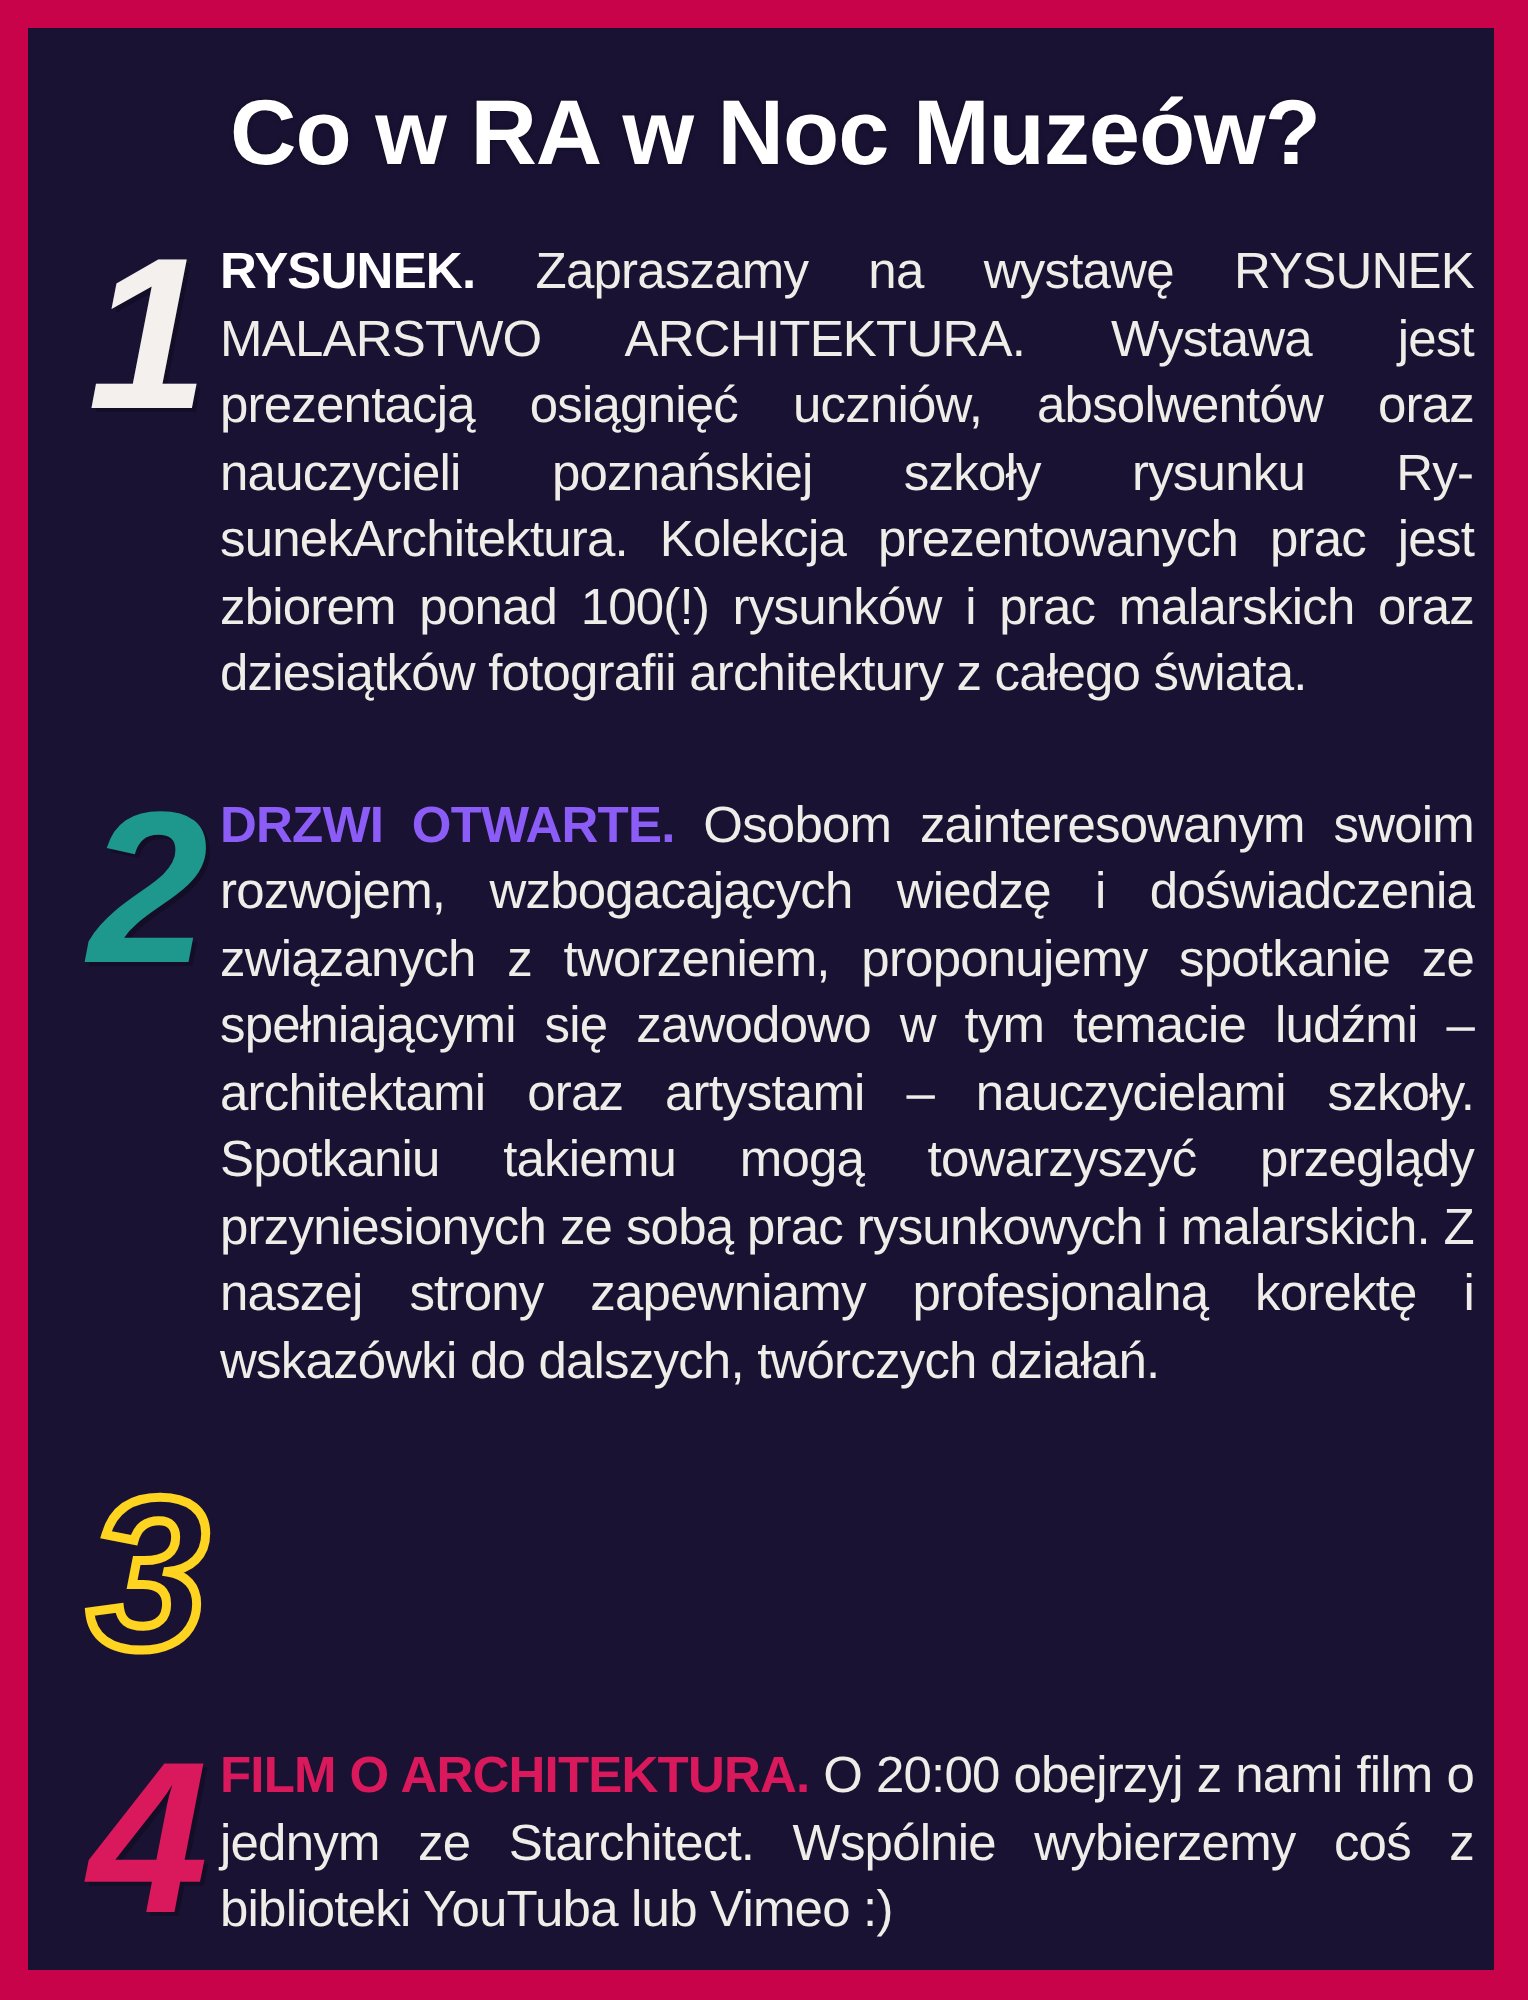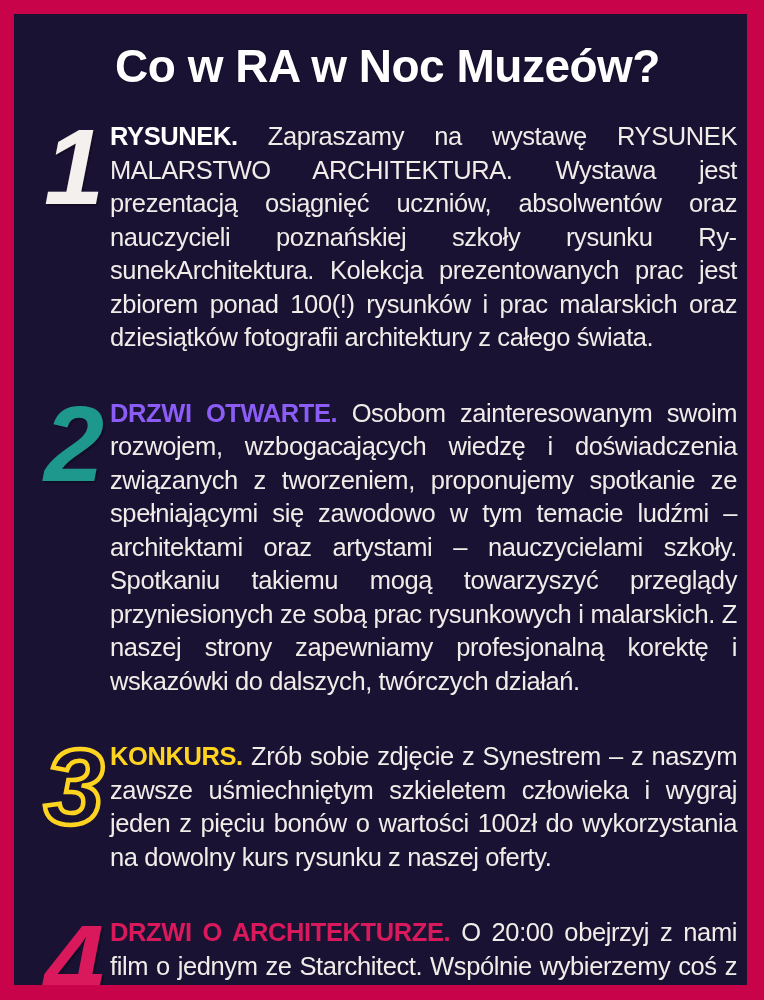--- a/index.html
+++ b/index.html
@@ -86,22 +86,21 @@
       <p class="text"><span class="lead lead-1">RYSUNEK.</span> <span>Zapraszamy na wystawę RYSUNEK MALARSTWO ARCHITEKTURA. Wystawa jest prezentacją osiągnięć uczniów, absolwentów oraz nauczycieli poznańskiej szkoły rysunku Ry­sunekArchitektura. Kolekcja prezentowanych prac jest zbi­orem ponad 100(!) rysunków i prac malarskich oraz dziesiąt­ków fotografii architektury z całego świata.</span></p>
     </section>
 
     <section class="item">
       <div class="num num-2">2</div>
       <p class="text"><span class="lead lead-2">DRZWI OTWARTE.</span> <span>Osobom zainteresowanym swoim rozwojem, wzbogacających wiedzę i doświadczenia związa­nych z tworzeniem, proponujemy spotkanie ze spełniającymi się zawodowo w tym temacie ludźmi – architektami oraz artystami – nauczycielami szkoły. Spotkaniu takiemu mogą towarzyszyć przeglądy przyniesionych ze sobą prac rysun­kowych i malarskich. Z naszej strony zapewniamy profesjon­alną korektę i wskazówki do dalszych, twórczych działań.</span></p>
     </section>
 
     <section class="item">
       <div class="num num-3">3</div>
-      <p class="text"><span class="lead lead-3">KONKURS.</span> <span>Zrób sobie zdjęcie z Synestrem – z naszym zawsze uśmiechniętym szkieletem człowieka i wygraj jeden z pięciu bonów o wartości 100zł do wykorzystania na dowolny kurs rysunku z naszej oferty.</span></p>
     </section>
 
     <section class="item">
       <div class="num num-4">4</div>
-      <p class="text"><span class="lead lead-4">DRZWI O ARCHITEKTURZE.</span> <span>O 20:00 obejrzyj z nami film o jednym ze Starchitect. Wspólnie wybierzemy coś z biblioteki YouTuba lub Vimeo :)</span></p>
+      <p class="text"><span class="lead lead-4">FILM O ARCHITEKTURA.</span> <span>O 20:00 obejrzyj z nami film o jednym ze Starchitect. Wspólnie wybierzemy coś z biblioteki YouTuba lub Vimeo :)</span></p>
     </section>
 
   </div>
 </div>
 
 </body></html>

